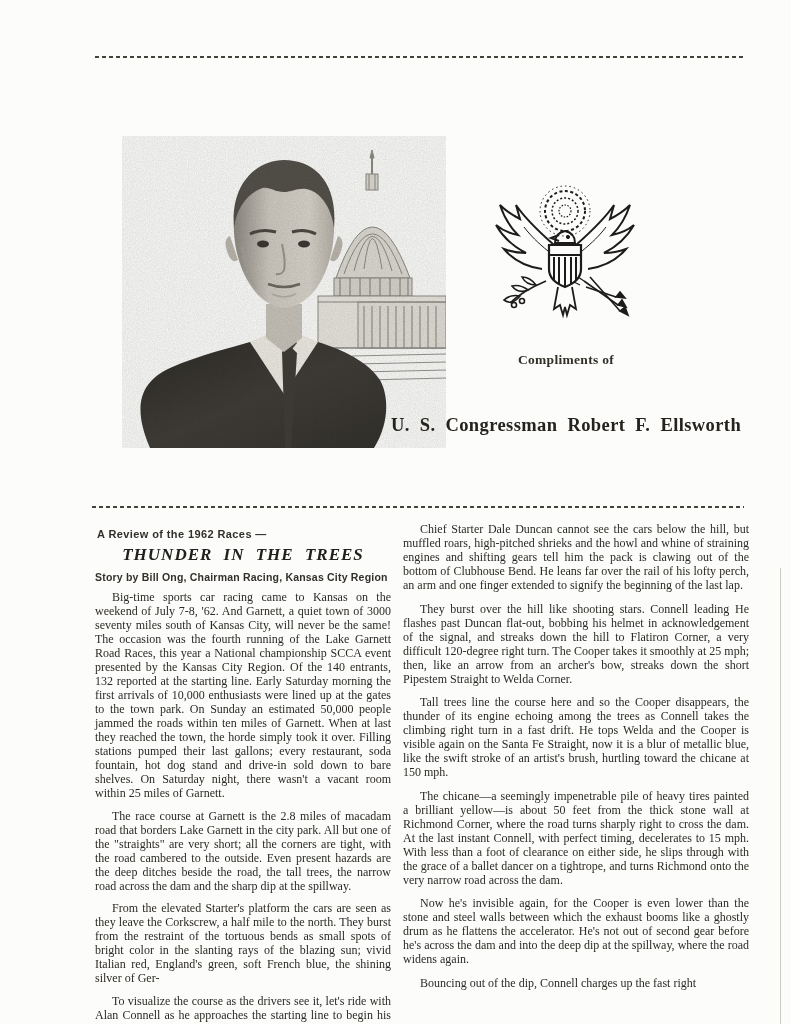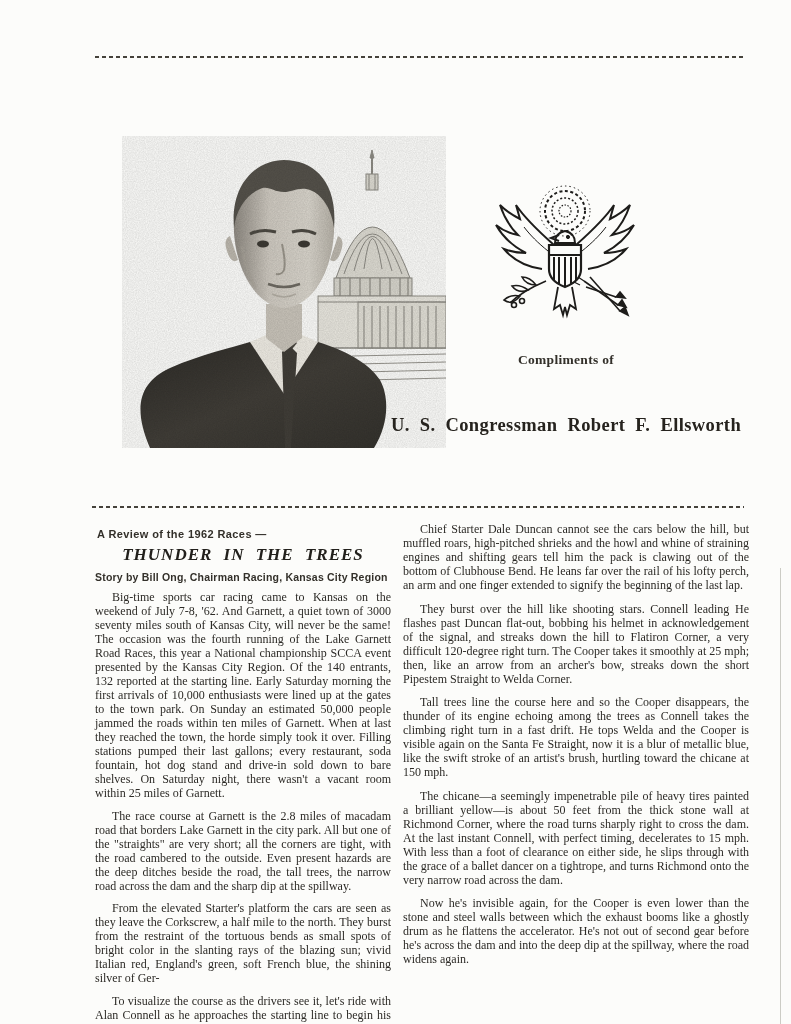--- a/index.html
+++ b/index.html
@@ -250,16 +250,17 @@
   <div id="faded-line">many, the white and blue of the United States.  Then the</div>
 </div>
 
 <div id="col-right">
   <div>
       <p class="para">Chief Starter Dale Duncan cannot see the cars below the hill, but muffled roars, high-pitched shrieks and the howl and whine of straining engines and shifting gears tell him the pack is clawing out of the bottom of Clubhouse Bend.  He leans far over the rail of his lofty perch, an arm and one finger extended to signify the beginning of the last lap.</p>
       <p class="para">They burst over the hill like shooting stars. Connell leading He flashes past Duncan flat-out, bobbing his helmet in acknowledgement of the signal, and streaks down the hill to Flatiron Corner, a very difficult 120-degree right turn. The Cooper takes it smoothly at 25 mph; then, like an arrow from an archer's bow, streaks down the short Pipestem Straight to Welda Corner.</p>
       <p class="para">Tall trees line the course here and so the Cooper disappears, the thunder of its engine echoing among the trees as Connell takes the climbing right turn in a fast drift.  He tops Welda and the Cooper is visible again on the Santa Fe Straight, now it is a blur of metallic blue, like the swift stroke of an artist's brush, hurtling toward the chicane at 150 mph.</p>
       <p class="para">The chicane—a seemingly impenetrable pile of heavy tires painted a brilliant yellow—is about 50 feet from the thick stone wall at Richmond Corner, where the road turns sharply right to cross the dam.  At the last instant Connell, with perfect timing, decelerates to 15 mph.  With less than a foot of clearance on either side, he slips through with the grace of a ballet dancer on a tightrope, and turns Richmond onto the very narrow road across the dam.</p>
       <p class="para">Now he's invisible again, for the Cooper is even lower than the stone and steel walls between which the exhaust booms like a ghostly drum as he flattens the accelerator.  He's not out of second gear before he's across the dam and into the deep dip at the spillway, where the road widens again.</p>
+      <p class="para">Bouncing out of the dip, Connell charges up the fast right</p>
     </div>
 </div>
 
 <div id="edge-line"></div>
 
 </body></html>

